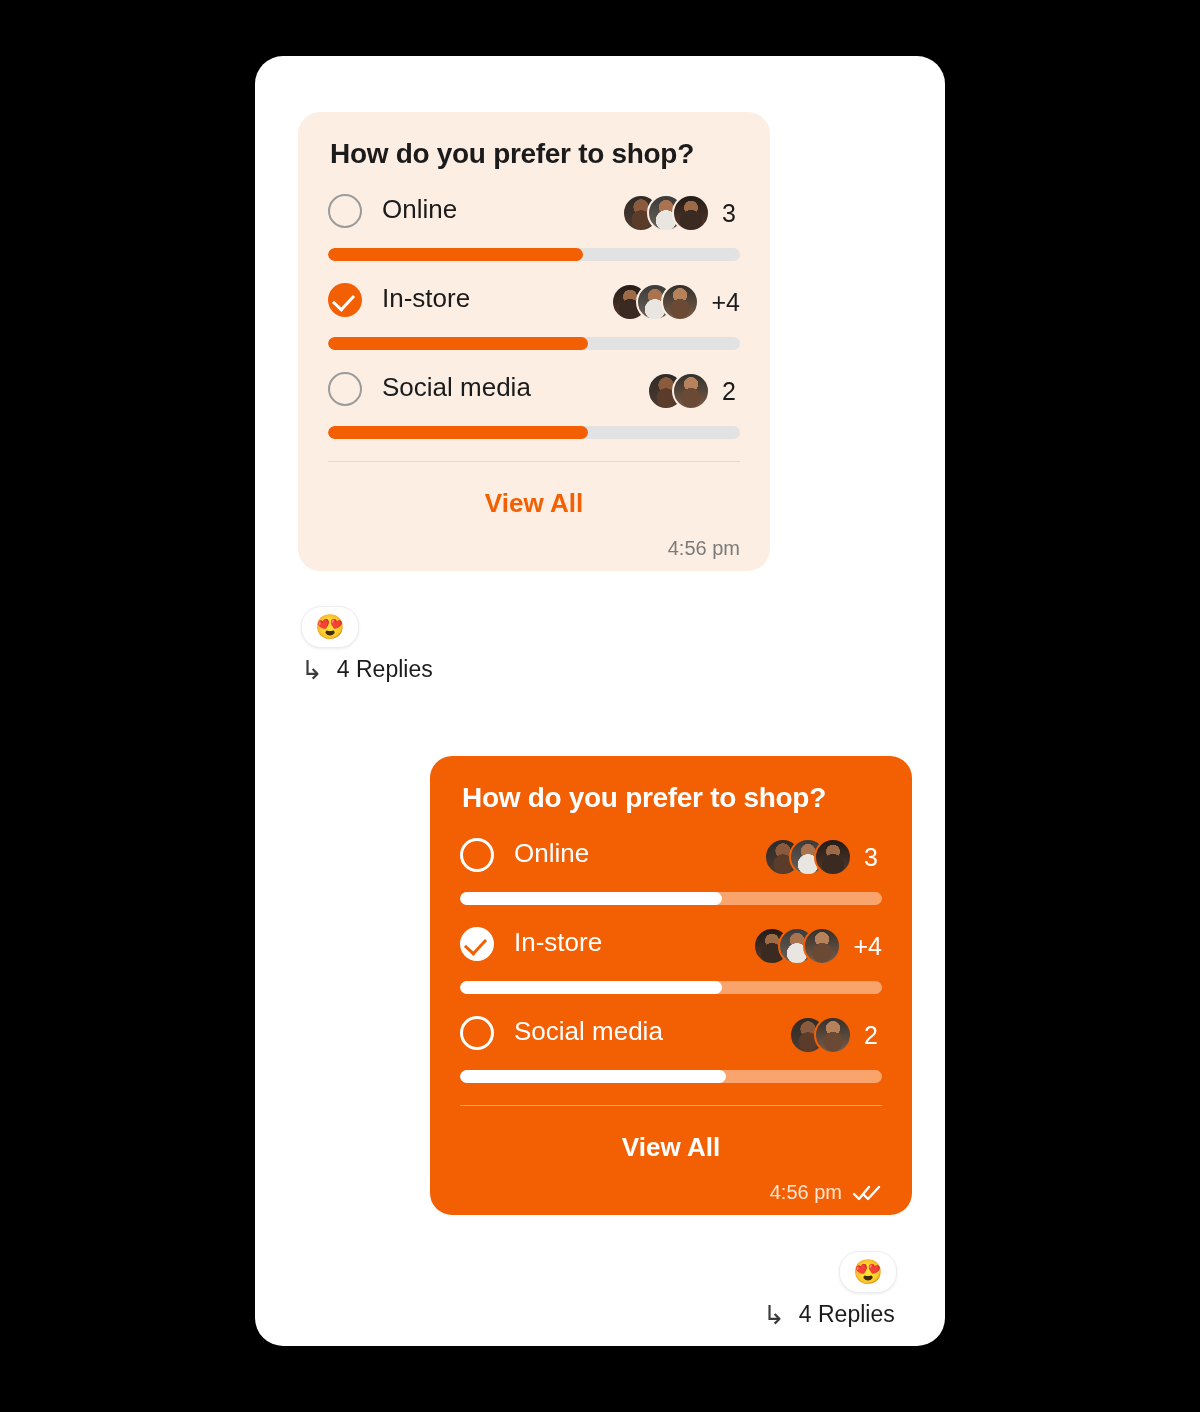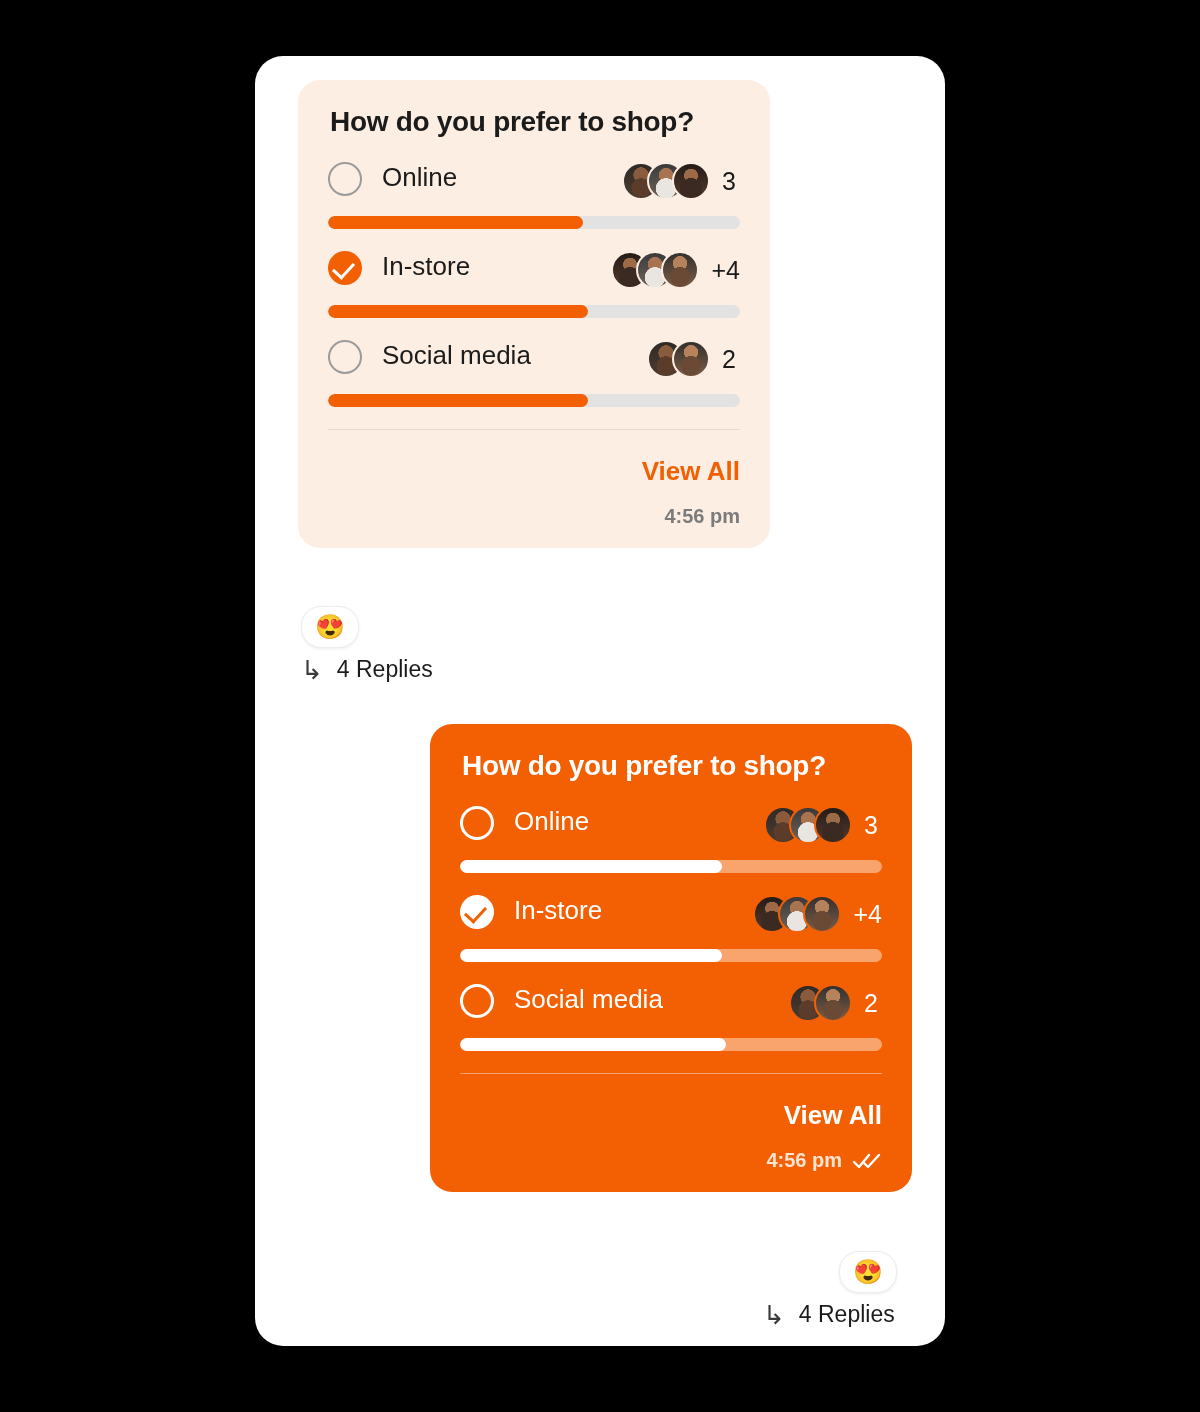--- a/index.html
+++ b/index.html
@@ -21,21 +21,22 @@
     height: 1290px;
     background: #ffffff;
     border-radius: 28px;
   }
 
   
   .poll {
     position: absolute;
     box-sizing: border-box;
     border-radius: 22px;
-    padding: 26px 30px 14px 30px;
+    padding: 26px 30px 5px 30px;
+    margin-top: 32px;
   }
   .poll-incoming {
     left: 43px;
     top: 24px;
     width: 472px;
     background: #fceee3;
   }
   .poll-outgoing {
     left: 175px;
     top: 668px;
@@ -145,36 +146,35 @@
   .poll-outgoing .bar-fill { background: #ffffff; }
 
   .divider {
     height: 1px;
     margin: 8px 0 0 0;
   }
   .poll-incoming .divider { background: #e8d9cd; }
   .poll-outgoing .divider { background: #f7a371; }
 
   .view-all {
-    text-align: right;
+    text-align: center;
     font-size: 26px;
     font-weight: bold;
     padding: 26px 0 18px 0;
     cursor: pointer;
   }
   .poll-incoming .view-all { color: #f26003; }
   .poll-outgoing .view-all { color: #ffffff; }
 
   .meta {
     display: flex;
     justify-content: flex-end;
     align-items: center;
     font-size: 20px;
     padding-bottom: 6px;
-    font-weight: bold;
   }
   .poll-incoming .meta { color: #7b7b7b; }
   .poll-outgoing .meta { color: #ffe4d2; }
   .ticks { margin-left: 10px; display: inline-flex; }
 
   
   .reaction {
     position: absolute;
     background: #ffffff;
     border: 1px solid #ededed;

